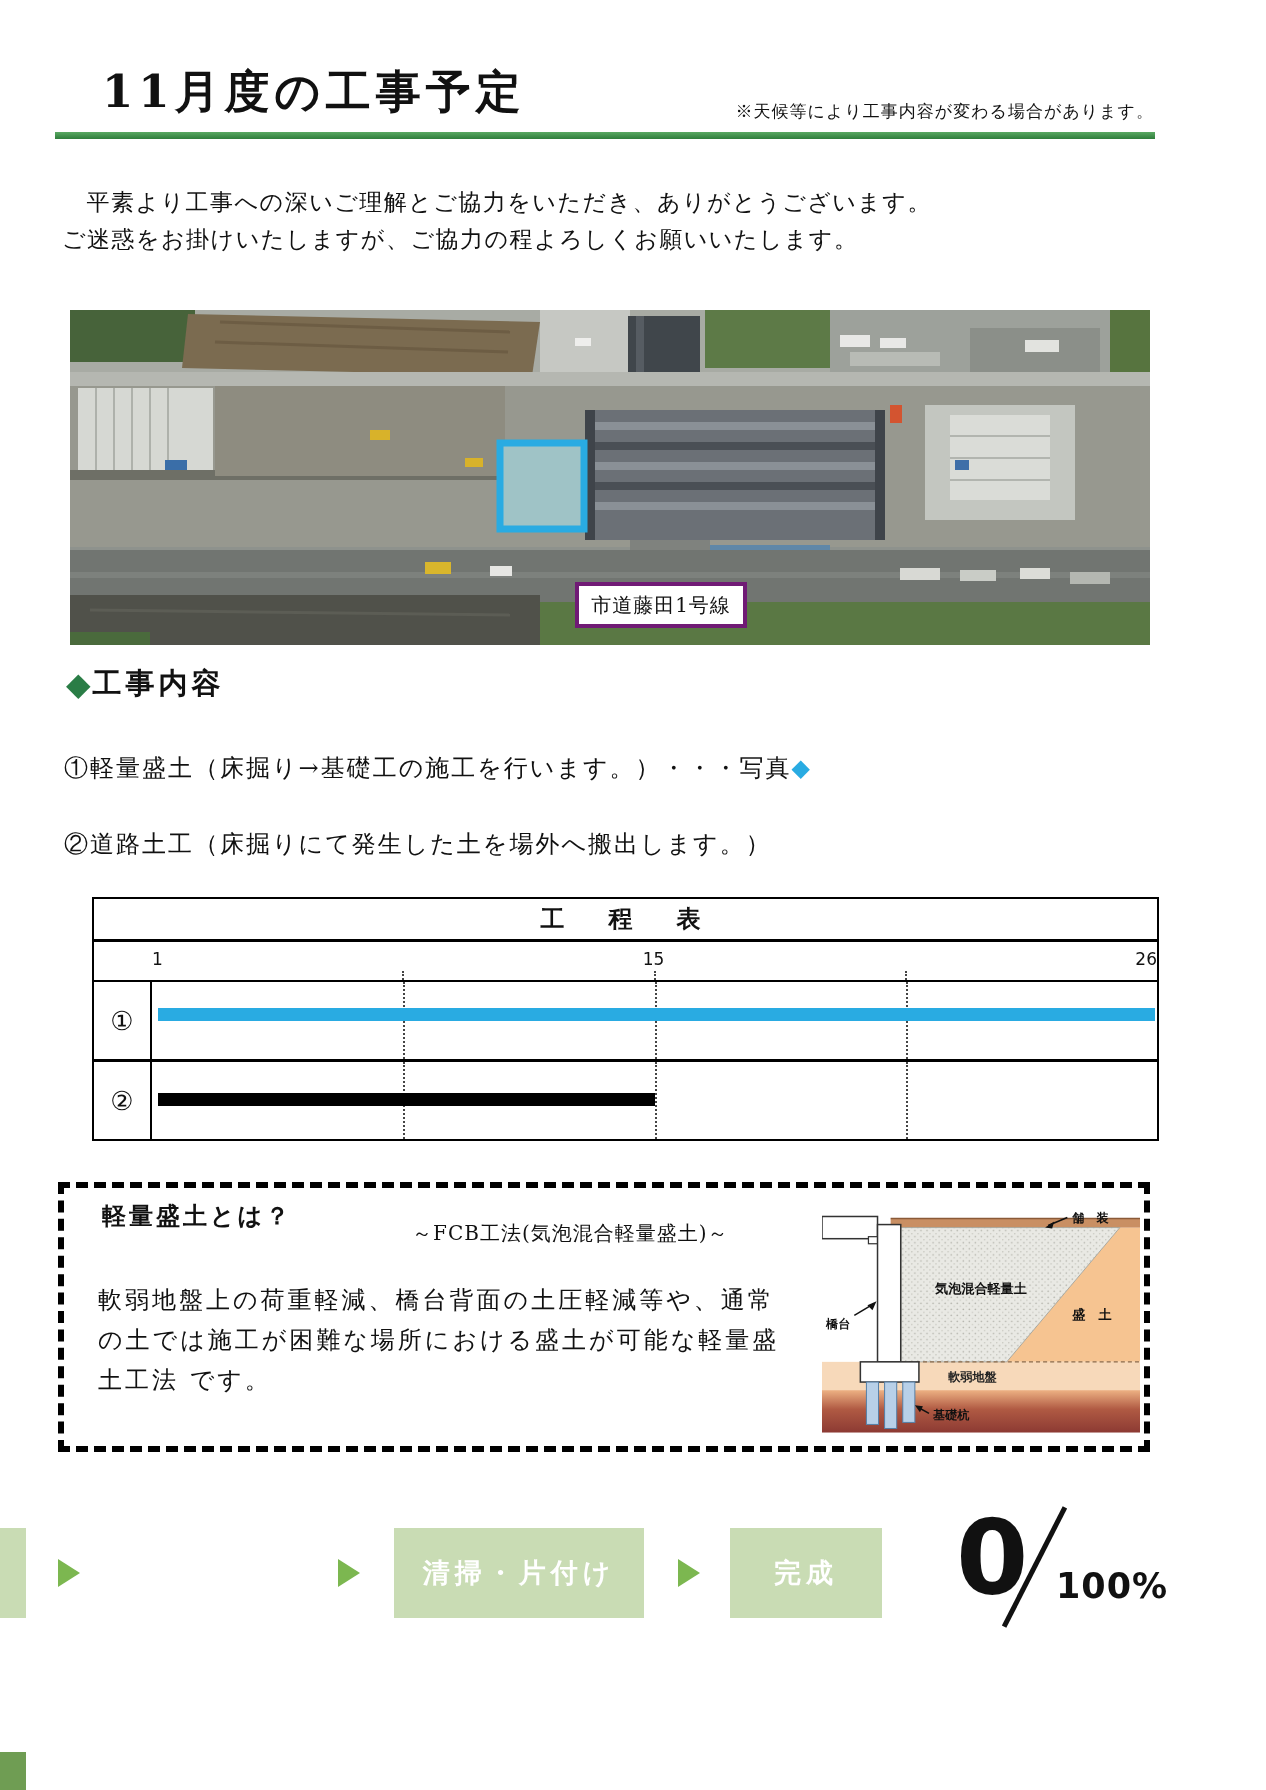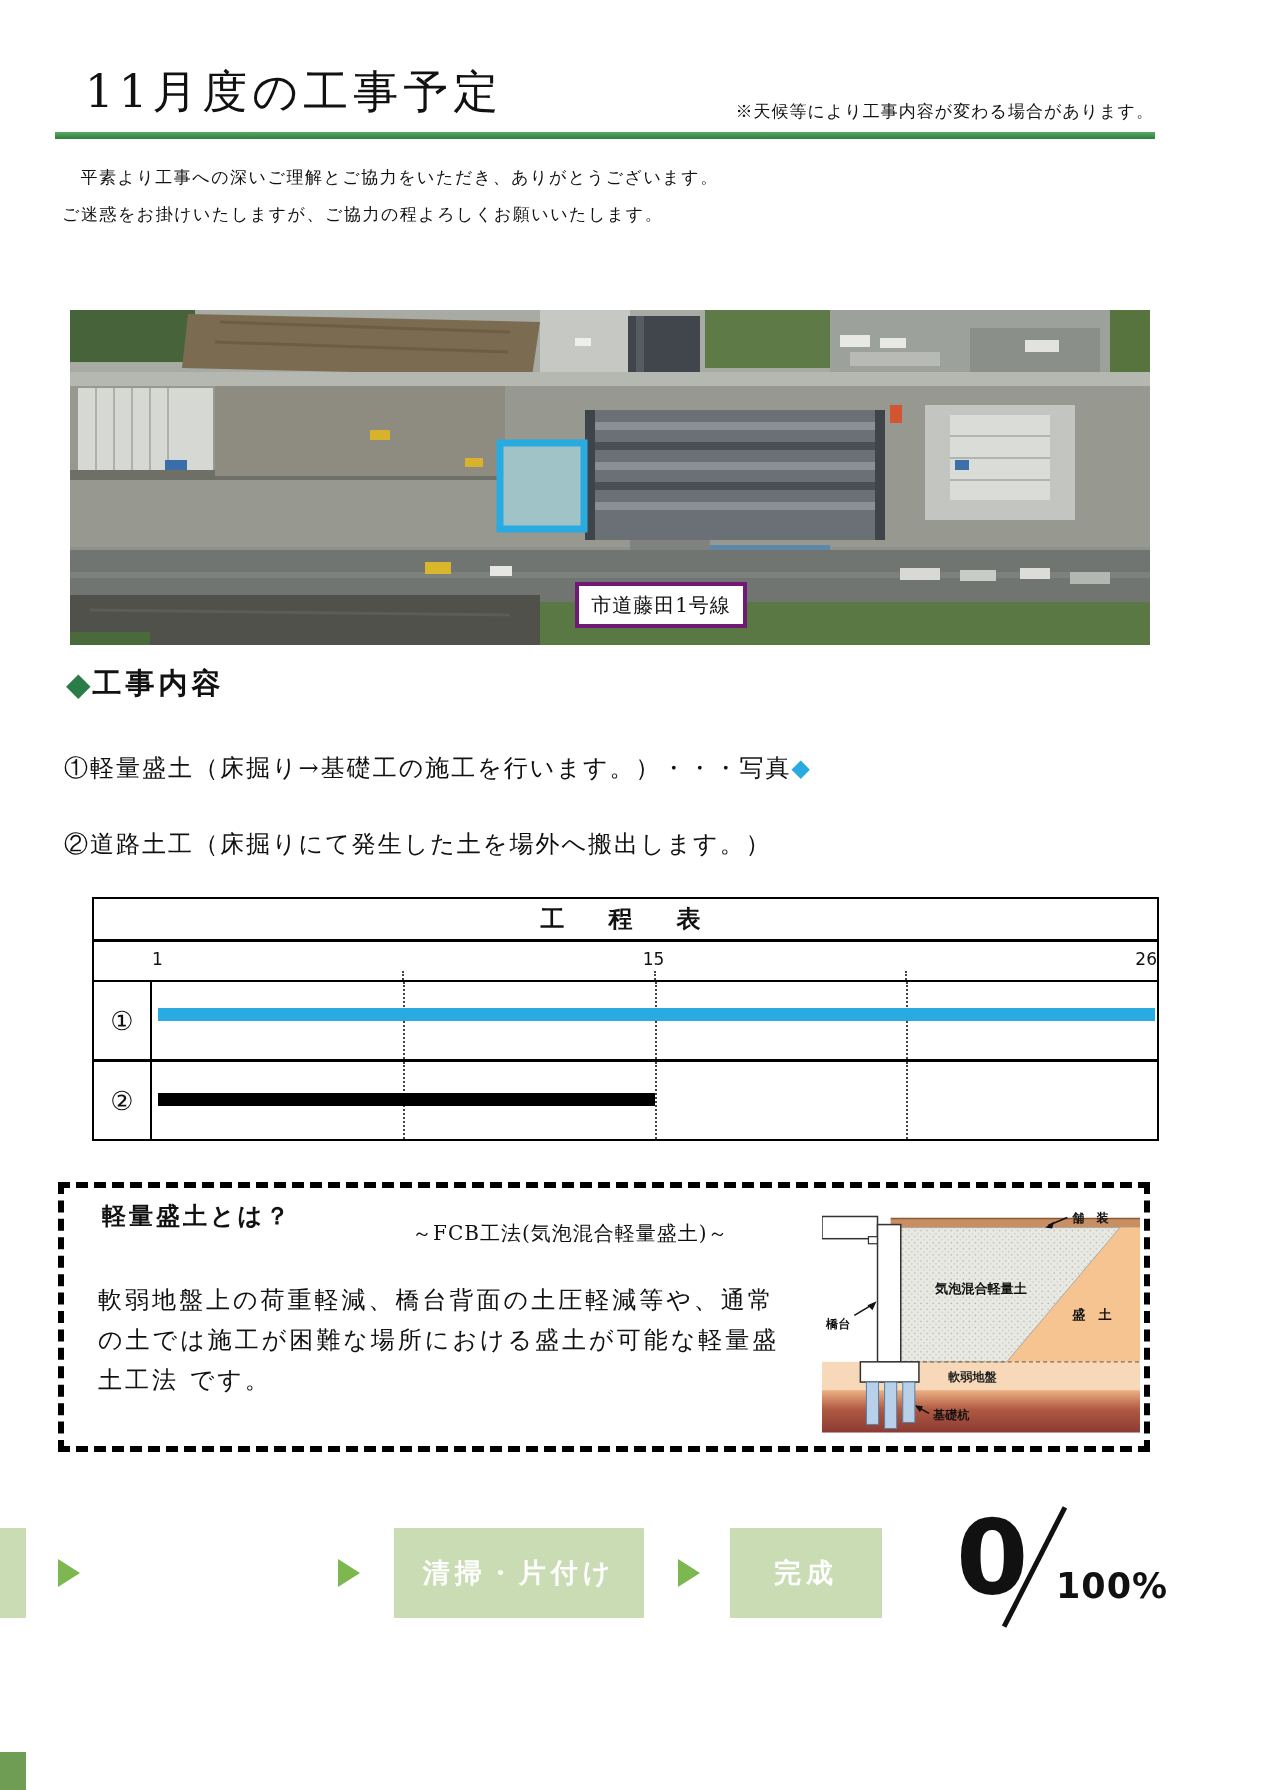--- a/index.html
+++ b/index.html
@@ -1,24 +1,24 @@
 <!DOCTYPE html>
 <html><head>
 <meta charset="utf-8">
 <style>
   html,body{margin:0;padding:0;background:#fff;}
   .page{position:relative;width:1266px;height:1790px;background:#fff;overflow:hidden;
         font-family:"DejaVu Serif","Liberation Serif",serif;color:#111;}
   
-  .title{position:absolute;left:85px;top:62px;font-size:45px;font-weight:normal;letter-spacing:5px;}
+  .title{position:absolute;left:102px;top:62px;font-size:45px;font-weight:bold;letter-spacing:5px;}
   .weather-note{position:absolute;right:112px;top:100px;font-size:17px;letter-spacing:1px;}
   .title-rule{position:absolute;left:55px;top:132px;width:1100px;height:7px;
               background:linear-gradient(180deg,#5aa963,#2f7d3b);}
   
-  .intro{position:absolute;left:62px;top:159px;width:1080px;font-size:17px;line-height:37px;letter-spacing:1.5px;}
+  .intro{position:absolute;left:62px;top:184px;width:1080px;font-size:23px;line-height:37px;letter-spacing:1.5px;}
   
   .photo{position:absolute;left:70px;top:310px;width:1080px;height:335px;}
   .photo svg{display:block;width:100%;height:100%;}
   .road-label{position:absolute;left:575px;top:582px;width:164px;height:38px;background:#fff;
               border:4px solid #701a75;display:flex;align-items:center;justify-content:center;
               font-size:20px;letter-spacing:1px;}
   
   .work-heading{position:absolute;left:66px;top:664px;font-size:29px;font-weight:bold;letter-spacing:4px;}
   .work-heading .diamond{color:#2a7d46;font-size:32px;vertical-align:-2px;letter-spacing:0;margin-right:2px;}
   .work-item1{position:absolute;left:64px;top:752px;font-size:24px;letter-spacing:2px;}

